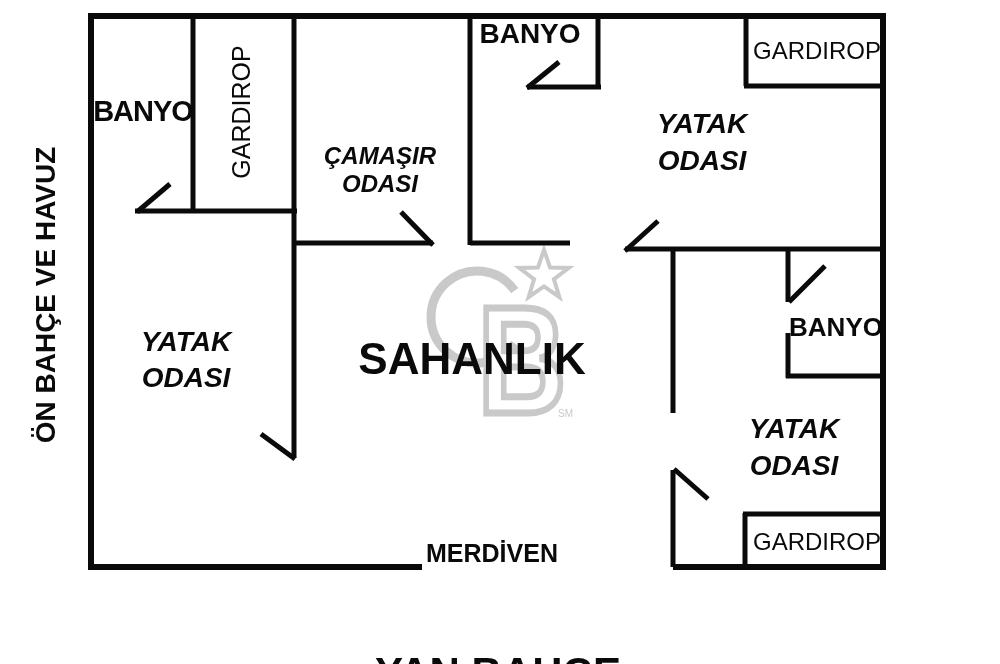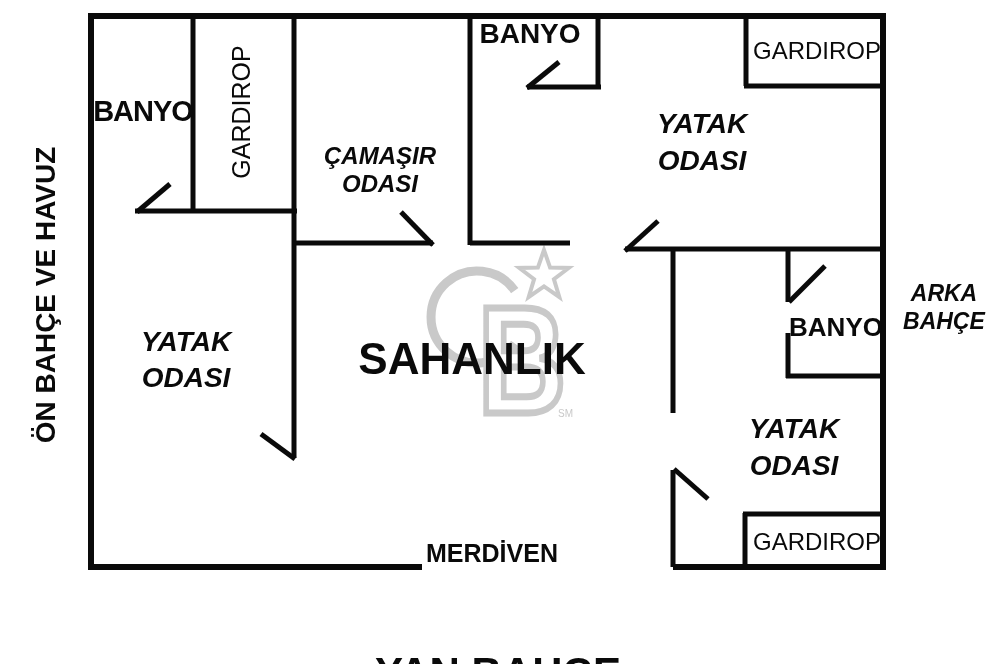--- a/index.html
+++ b/index.html
@@ -66,24 +66,20 @@
       <line x1="433" y1="245" x2="401" y2="212"></line>
       <line x1="527" y1="88" x2="559" y2="62"></line>
       <line x1="625" y1="251" x2="658" y2="221"></line>
       <line x1="674" y1="469" x2="708" y2="499"></line>
       <line x1="789" y1="302" x2="825" y2="266"></line>
     </g>
   </svg>
 
   <div class="lbl vert" style="left:46px;top:295px;font-size:28px;">ÖN BAHÇE VE HAVUZ</div>
 
-  <div class="lbl" style="left:944px;top:307px;font-size:23px;line-height:28px;">
-    <span class="line">ARKA</span>
-    <span class="line">BAHÇE</span>
-  </div>
 
   <div class="lbl clipped" style="left:498px;top:650px;font-size:42px;">YAN BAHÇE</div>
 
   <div class="lbl" style="left:143px;top:112px;font-size:29px;letter-spacing:-1px;">BANYO</div>
 
   <div class="lbl vert regular" style="left:242px;top:112px;font-size:25px;">GARDIROP</div>
 
   <div class="lbl" style="left:380px;top:170px;font-size:24px;line-height:28px;text-align:center;">
     <span class="line">ÇAMAŞIR</span>
     <span class="line">ODASI</span>

